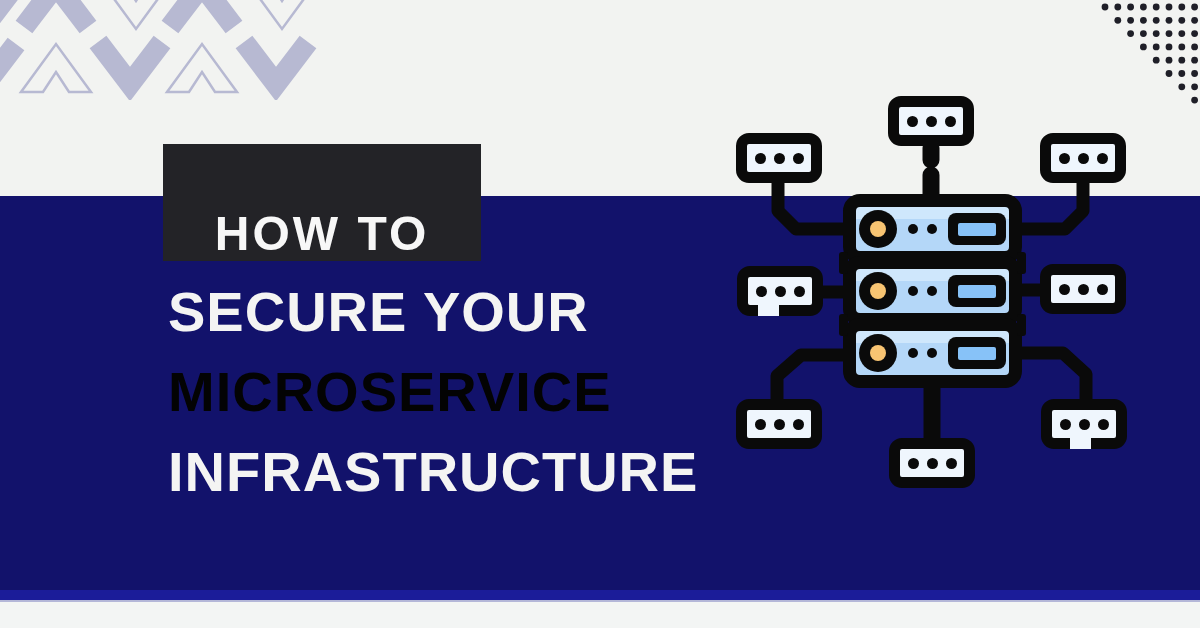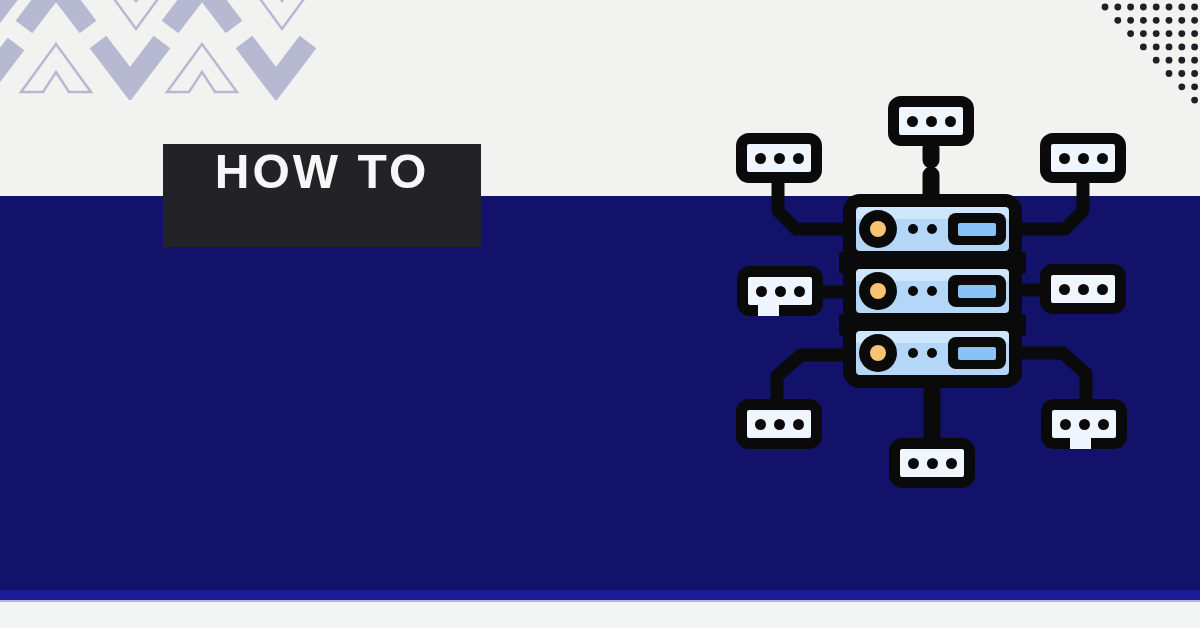--- a/index.html
+++ b/index.html
@@ -14,23 +14,23 @@
   .band-navy{position:absolute;left:0;top:196px;width:100%;height:394px;background:var(--background-main,#12126b);}
   .strip-blue{position:absolute;left:0;top:590px;width:100%;height:10px;background:var(--bottom-strip-blue,#1b1c99);}
   .strip-light{position:absolute;left:0;top:600px;width:100%;height:28px;background:var(--bottom-strip-light,#f3f5f4);border-top:2px solid #b4b7d8;box-sizing:border-box;}
   
   .chev-pattern{position:absolute;left:0;top:0;z-index:1;}
   .chev-thick{fill:none;stroke:var(--chevron,#b7b9d2);stroke-width:21px;}
   .chev-thin{fill:none;stroke:var(--chevron,#b7b9d2);stroke-width:2.5px;}
   .dots-pattern{position:absolute;left:1045px;top:0;z-index:1;}
   
   .badge{
-    position:absolute;left:163px;top:144px;width:318px;height:103px;
+    position:absolute;left:163px;top:144px;width:318px;height:117px;
     background:var(--badge-background,#232327);
-    display:flex;align-items:flex-start;justify-content:center;
+    display:flex;align-items:flex-end;justify-content:center;
     z-index:4;
   }
   .badge-label{
     color:var(--badge-text,#f7f7f7);
     font-size:48px;font-weight:700;letter-spacing:3px;
   }
   
   .title{position:absolute;left:168px;top:272px;z-index:4;}
   .title-line{font-size:56px;font-weight:700;line-height:80px;letter-spacing:1px;white-space:nowrap;}
   .title-light{color:var(--title-light,#f4f4f3);}
@@ -141,20 +141,25 @@
       <circle cx="149.60000000000002" cy="73.5" r="3.4" fill="#1f1f28"></circle>
       <circle cx="136.8" cy="86.80000000000001" r="3.4" fill="#1f1f28"></circle>
       <circle cx="149.60000000000002" cy="86.80000000000001" r="3.4" fill="#1f1f28"></circle>
       <circle cx="149.60000000000002" cy="100.10000000000001" r="3.4" fill="#1f1f28"></circle>
     </svg>
 
   <div class="badge">
     <span class="badge-label">HOW TO</span>
   </div>
 
+  <div class="title">
+    <div class="title-line title-light">SECURE YOUR</div>
+    <div class="title-line title-dark">MICROSERVICE</div>
+    <div class="title-line title-light">INFRASTRUCTURE</div>
+  </div>
 
   <svg class="connectors" width="1200" height="628" viewBox="0 0 1200 628">
     <path d="M931,148 L931,160" stroke-width="17"></path>
     <path d="M931,175 L931,196" stroke-width="17"></path>
     <path d="M778,181 L778,211 L796,229 L845,229" stroke-width="13"></path>
     <path d="M1083,181 L1083,211 L1065,229 L1022,229" stroke-width="13"></path>
     <path d="M820,292 L846,292" stroke-width="13"></path>
     <path d="M1018,290 L1042,290" stroke-width="13"></path>
     <path d="M845,355 L801,355 L777,376 L777,401" stroke-width="13"></path>
     <path d="M1020,353 L1063,353 L1086,374 L1086,401" stroke-width="13"></path>

